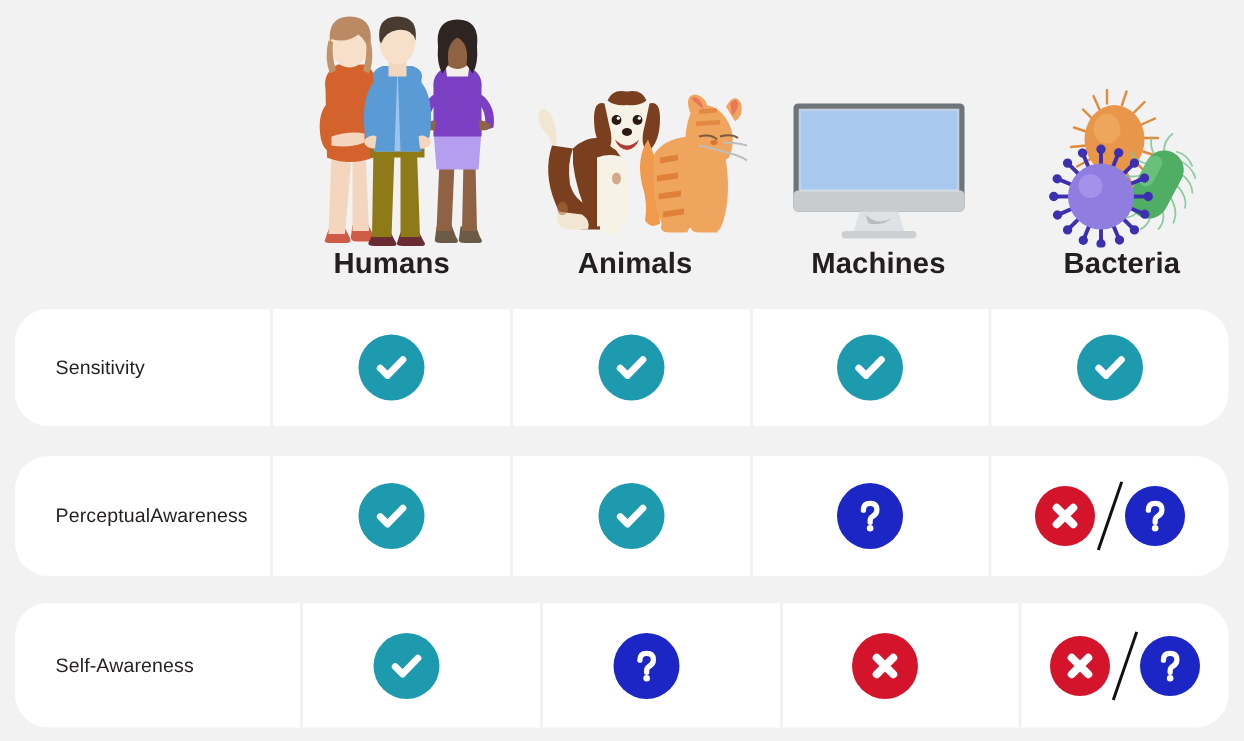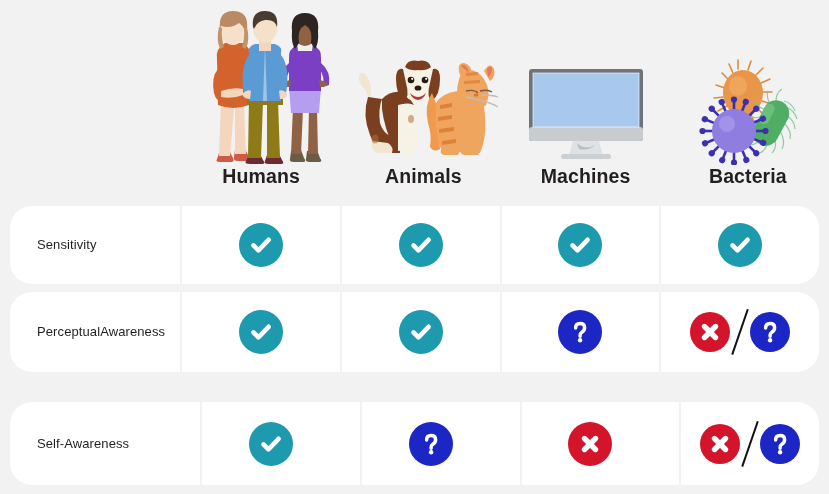--- a/index.html
+++ b/index.html
@@ -68,21 +68,21 @@
   .row {
     position: absolute;
     left: 10px;
     width: 809px;
     background: #ffffff;
     border-radius: 22px;
     display: flex;
     overflow: hidden;
   }
   #row-0 { top: 206px;  height: 78px; }
-  #row-1 { top: 292px;  height: 80px; }
+  #row-1 { top: 304px;  height: 80px; }
   #row-2 { top: 402px;  height: 83px; gap: 20px; }
 
   .row-label {
     flex: 0 0 170px;
     width: 170px;
     display: flex;
     align-items: center;
     padding-left: 27px;
     box-sizing: border-box;
     font-size: 13px;

